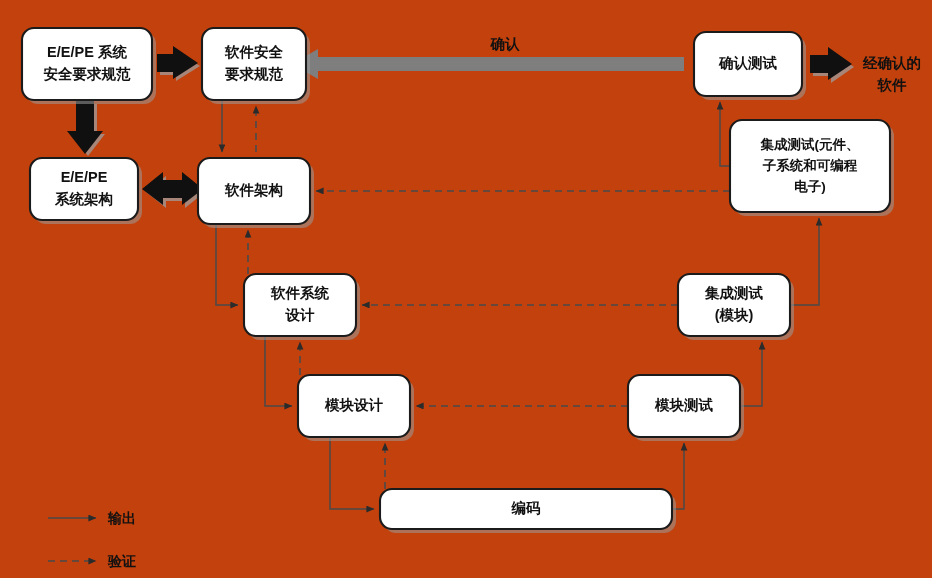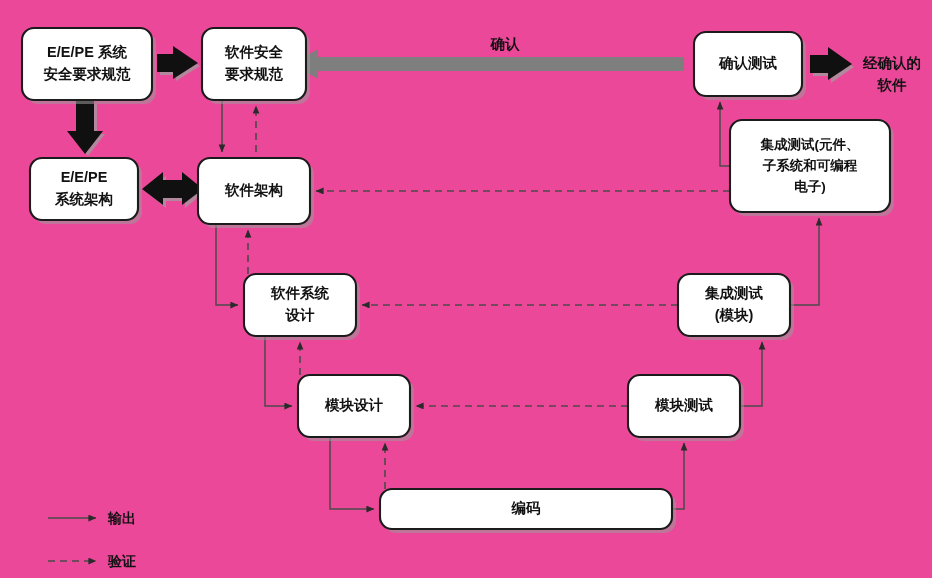--- a/index.html
+++ b/index.html
@@ -1,21 +1,21 @@
 <!DOCTYPE html>
 <html><head>
 <meta charset="utf-8">
 <style>
   html,body{margin:0;padding:0;background:#ffffff;}
   body{
     width:932px;height:578px;
     font-family:"Liberation Sans","DejaVu Sans",sans-serif;
     overflow:hidden;
   }
-  #diagram-root{position:relative;width:932px;height:578px;background:#ec4899;}
+  #diagram-root{position:relative;width:932px;height:578px;background:#c2410c;}
   svg.canvas{position:absolute;top:0;left:0;width:932px;height:578px;}
   .box-label{
     font-family:"Liberation Sans","DejaVu Sans",sans-serif;
     font-weight:700;
     font-size:14.5px;
     fill:#111111;
     text-anchor:middle;
     dominant-baseline:middle;
     white-space:pre;
   }

